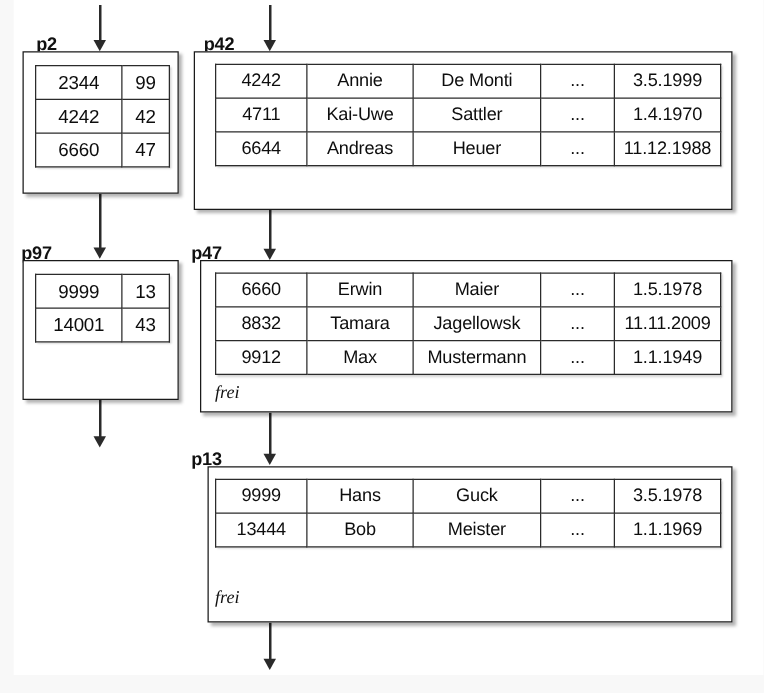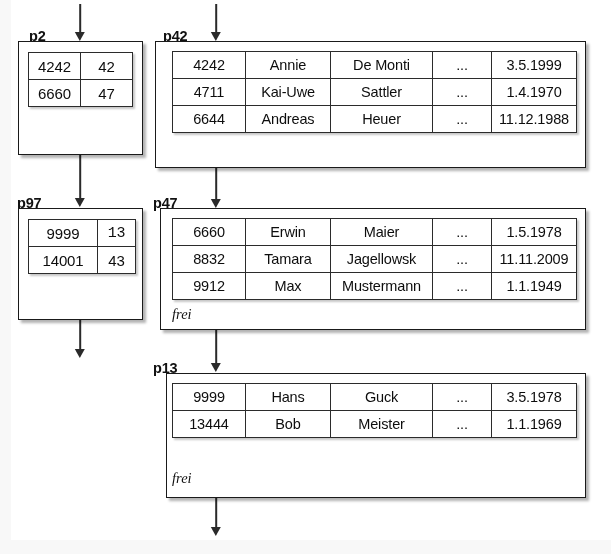--- a/index.html
+++ b/index.html
@@ -137,20 +137,24 @@
   <div class="arrow" style="left:216px; top:498px;">
     <div class="shaft" style="height:30px;"></div>
     <div class="head" style="top:29px;"></div>
   </div>
 
   <div class="page-label" style="left:17px; top:28px;margin-left:12px;">p2</div>
   <div class="page-box" style="left:18px; top:41px; width:125px; height:114px;"></div>
   <table class="tbl index" style="left:28px; top:52px; width:105px;">
     <tbody>
       <tr>
+        <td style="width:68px;">2344</td>
+        <td style="width:37px;">99</td>
+      </tr>
+      <tr>
         <td>4242</td>
         <td>42</td>
       </tr>
       <tr>
         <td>6660</td>
         <td>47</td>
       </tr>
     </tbody>
   </table>
 
@@ -181,21 +185,21 @@
       </tr>
     </tbody>
   </table>
 
   <div class="page-label" style="left:17px; top:195px;">p97</div>
   <div class="page-box" style="left:18px; top:208px; width:125px; height:112px;"></div>
   <table class="tbl index" style="left:28px; top:219px; width:105px;">
     <tbody>
       <tr>
         <td style="width:68px;">9999</td>
-        <td style="width:37px;font-family:Liberation Mono, monospace;">13</td>
+        <td style="width:37px;">13</td>
       </tr>
       <tr>
         <td>14001</td>
         <td>43</td>
       </tr>
     </tbody>
   </table>
 
   <div class="page-label" style="left:153px; top:195px;">p47</div>
   <div class="page-box" style="left:160px; top:208px; width:426px; height:122px;"></div>

